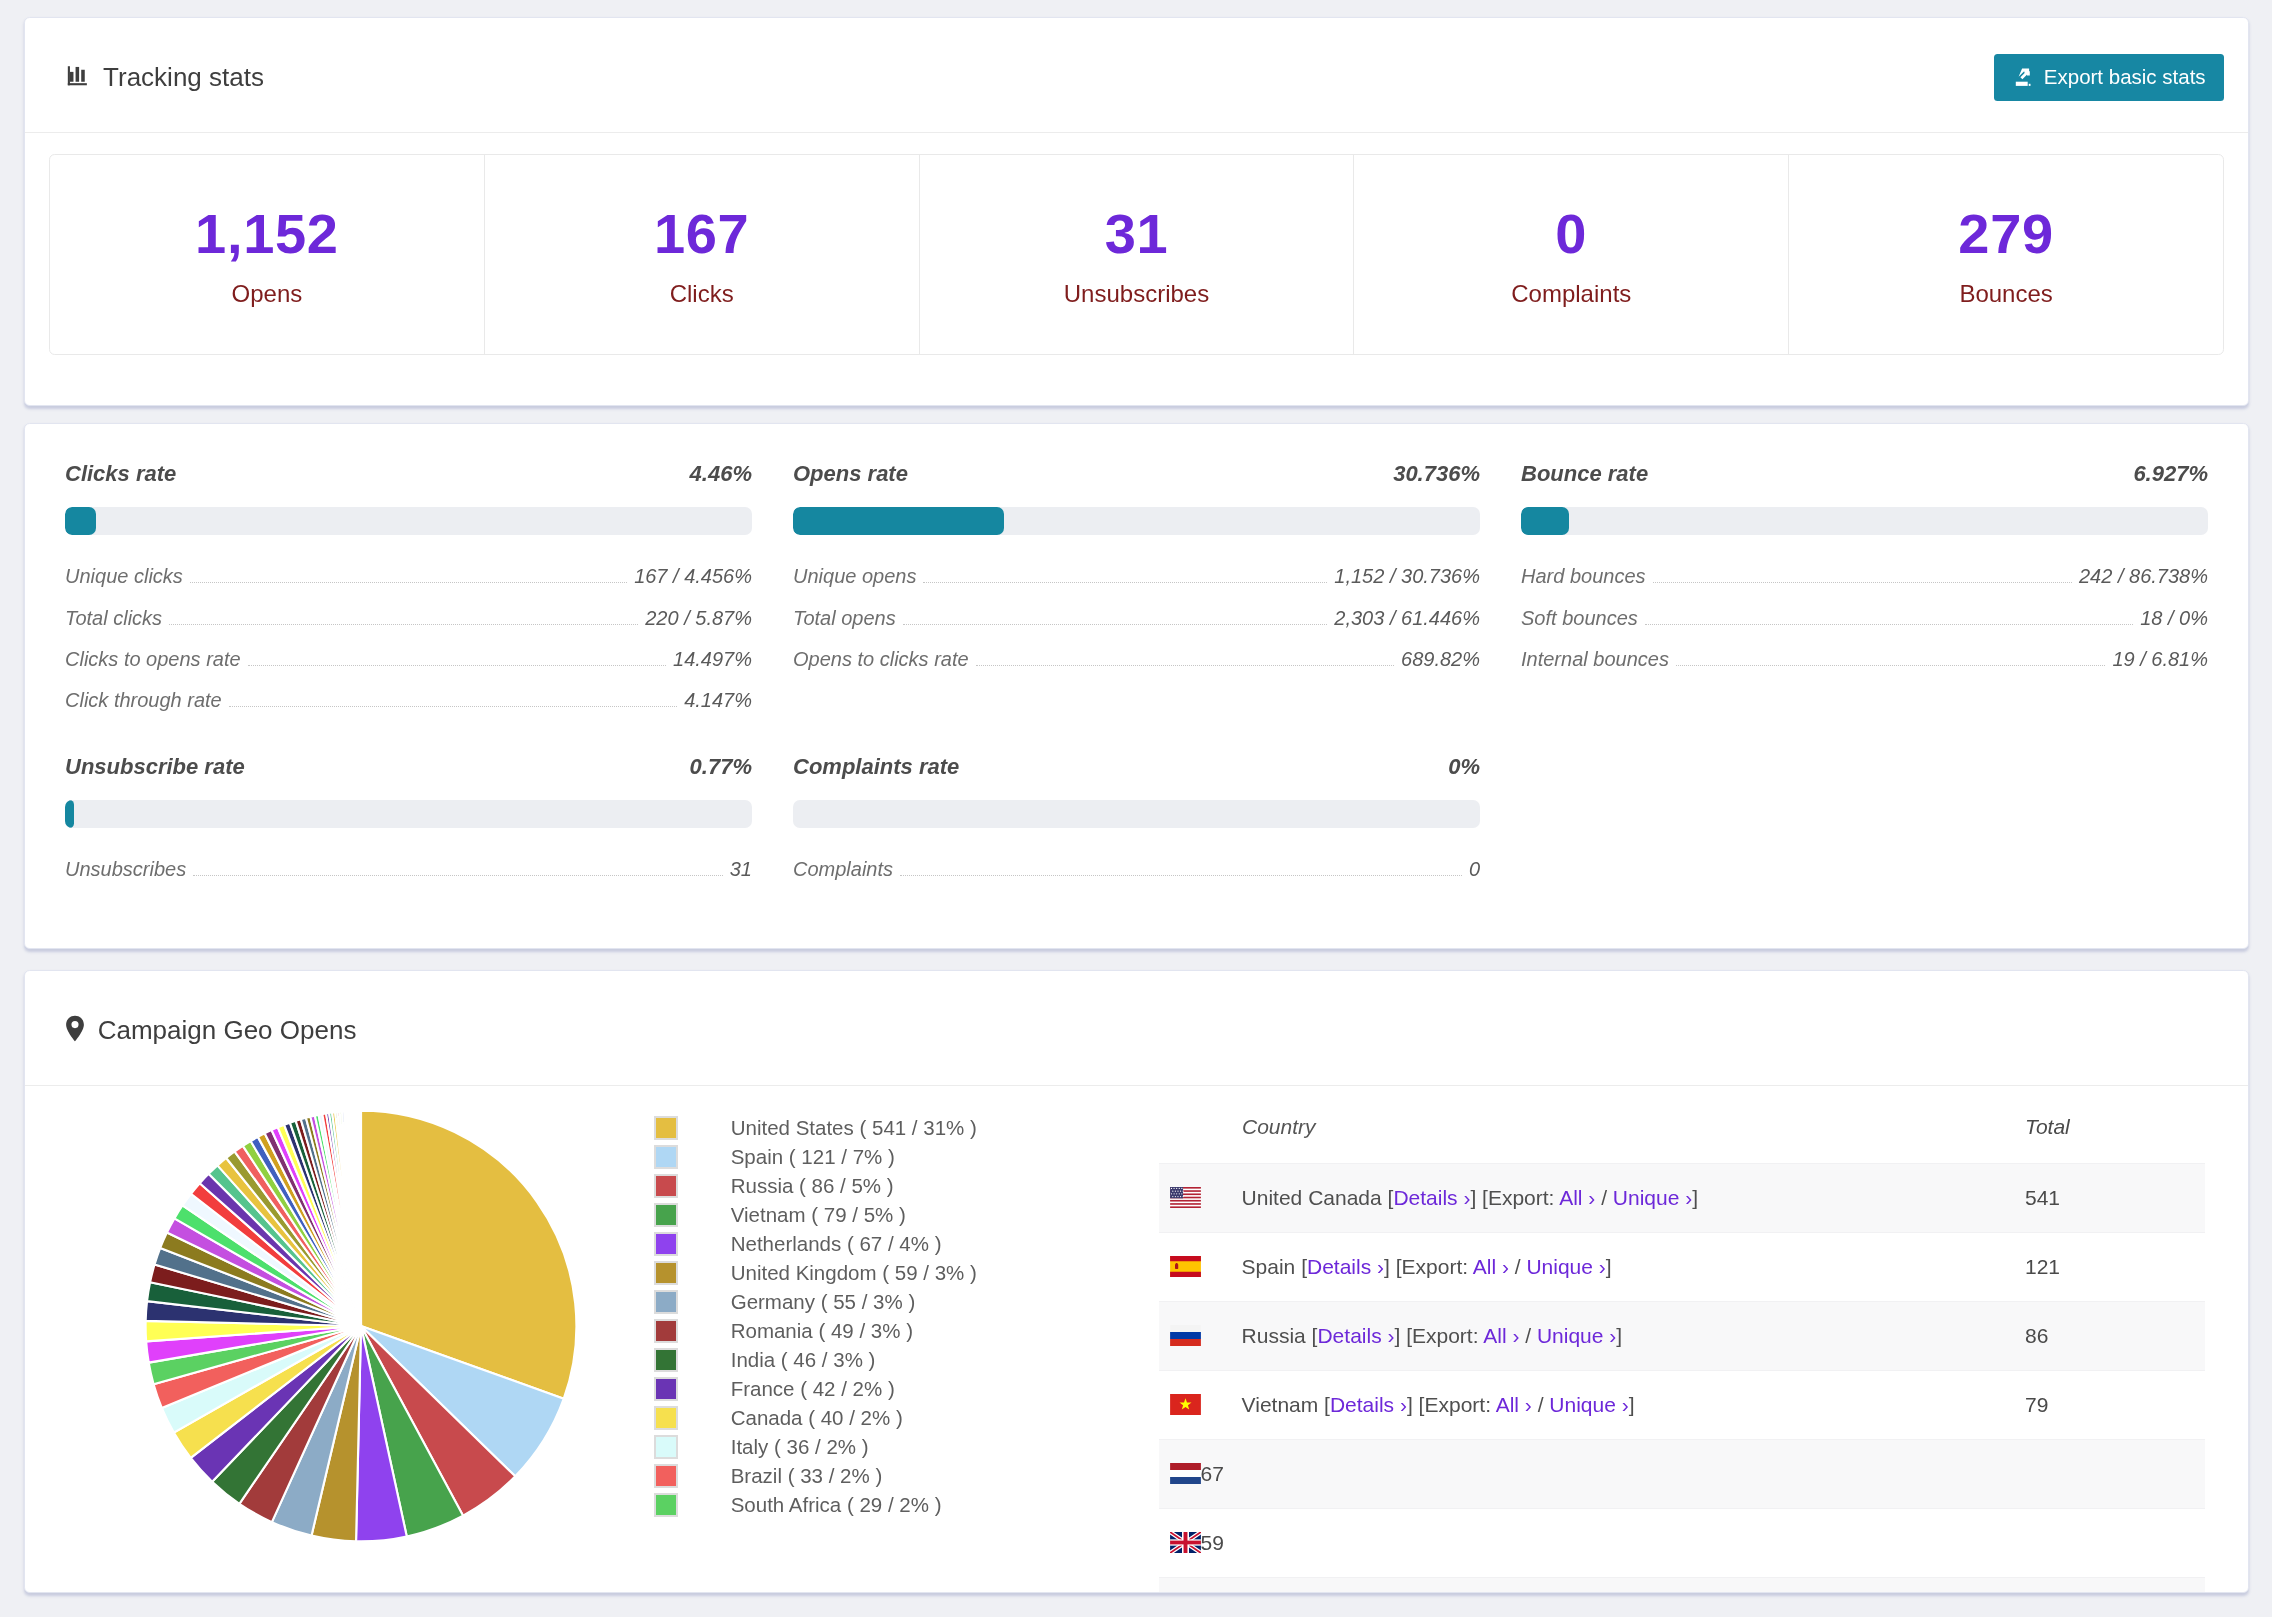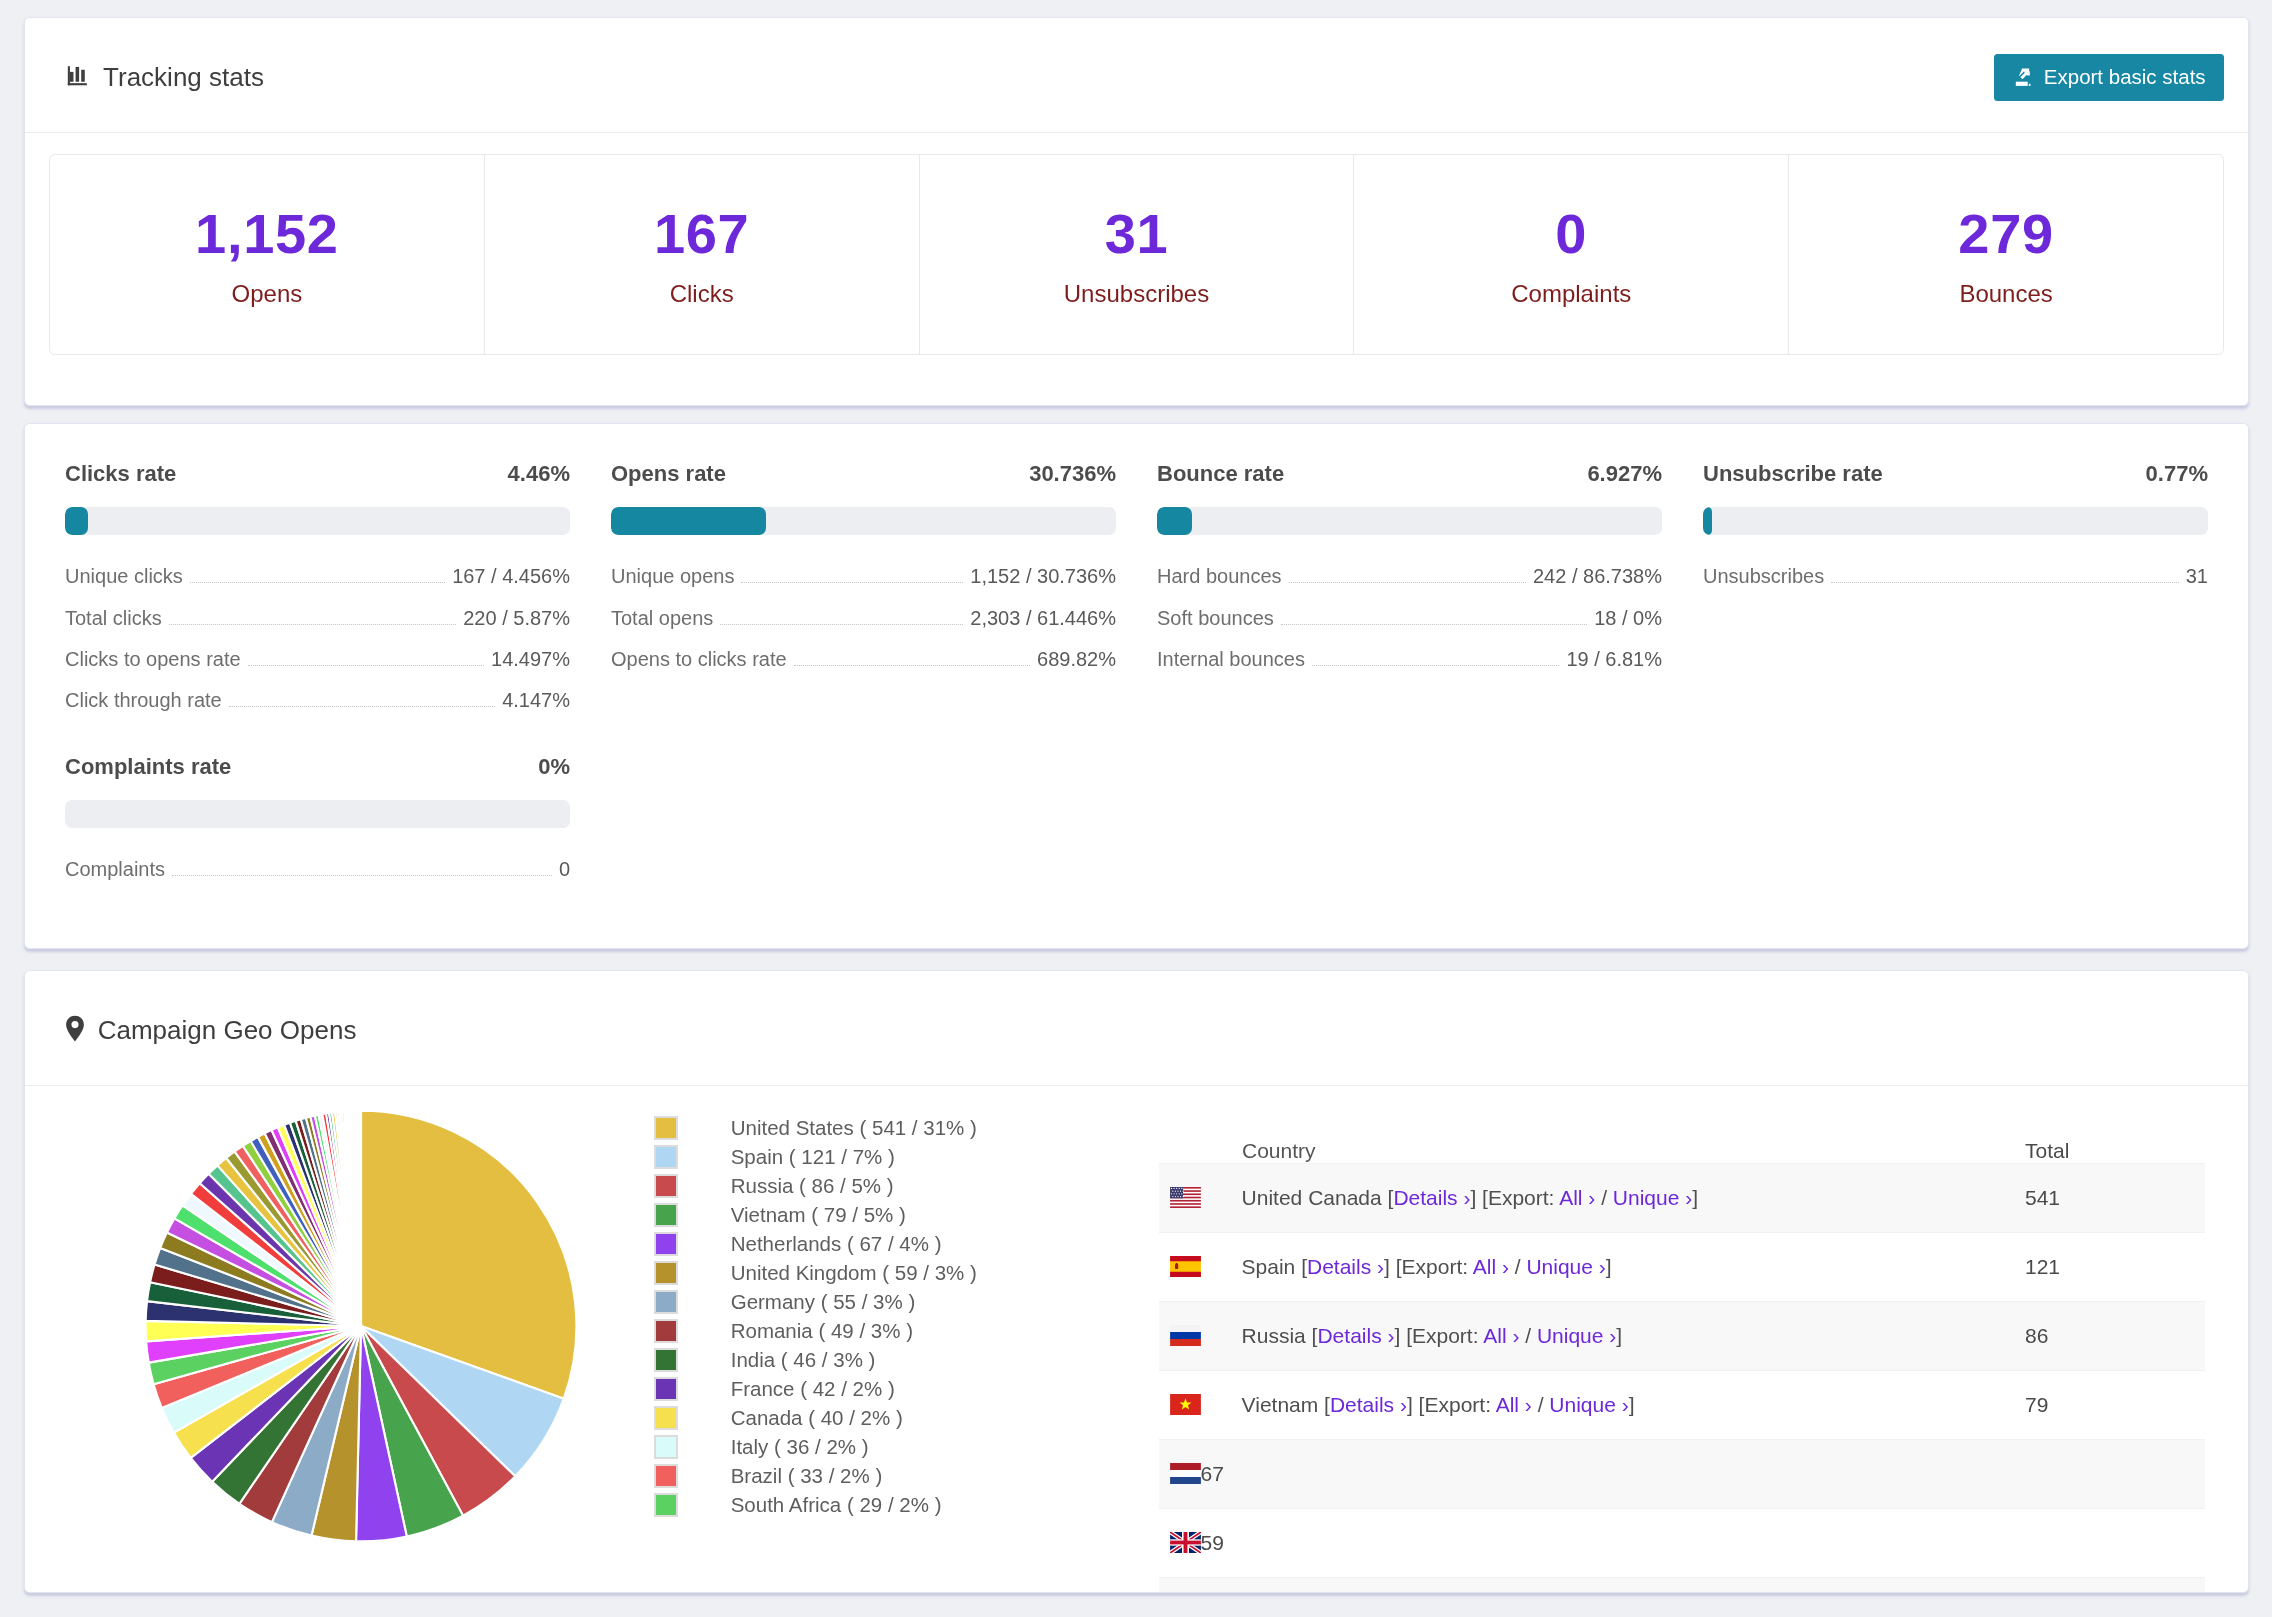--- a/index.html
+++ b/index.html
@@ -42,42 +42,42 @@
   .stat-cell{
     flex:1;display:flex;flex-direction:column;align-items:center;justify-content:center;
     border-right:0.7px solid #e9e9e9;
   }
   .stat-cell:last-child{border-right:none;}
   .stat-value{font-size:56px;font-weight:bold;color:#6d28d9;letter-spacing:0.7px;}
   .stat-label{font-size:24px;color:#7f1d1d;margin-top:14px;}
 
   
   .rates-grid{
-    display:grid;grid-template-columns:repeat(4,1fr);
-    column-gap:41px;row-gap:32px;padding:37px 40px 0 40px;
+    display:grid;grid-template-columns:repeat(3,1fr);
+    column-gap:41px;row-gap:32px;padding:37px 40px 0 40px;font-style:italic;
   }
   .rate-head{display:flex;justify-content:space-between;align-items:baseline;
     font-size:22px;font-weight:bold;color:#4c4c4c;margin-bottom:20px;}
   .progress{height:28px;background:#eceef2;border-radius:7px;overflow:hidden;margin-bottom:21px;}
   .progress .fill{height:100%;background:#1587a0;border-radius:7px;}
   .rrow{display:flex;align-items:flex-end;font-size:20px;color:#6e6e6e;padding:9.2px 0;}
   .rrow .lbl{white-space:nowrap;}
   .rrow .dots{flex:1;border-bottom:1.4px dotted #c6c6c6;margin:0 7px;transform:translateY(-5px);}
   .rrow .val{white-space:nowrap;color:#5a5a5a;}
 
   
   .geo-content{display:flex;align-items:flex-start;}
   .pie-wrap{width:452px;height:452px;margin:14px 0 0 110px;flex:none;}
   .legend{width:399px;margin:30px 0 0 67px;flex:none;}
   .legend-item{display:flex;align-items:center;margin-bottom:5px;gap:40px;}
   .legend-sw{width:20px;height:20px;border:2.1px solid #dcdcdc;margin-right:12.7px;flex:none;}
   .legend-txt{font-size:20.5px;color:#5e5e5e;white-space:nowrap;}
 
   .geo-table{width:1046px;margin-left:106px;margin-top:5.6px;flex:none;font-size:21px;color:#4a4a4a;}
-  .t-head{display:flex;align-items:flex-end;height:71px;}
+  .t-head{display:flex;align-items:center;height:71px;font-style:italic;}
   .t-row{display:flex;align-items:center;height:68px;}
   .t-row.odd{background:#f8f8f9;border-top:0.7px solid #f1f1f3;border-bottom:0.7px solid #f1f1f3;}
   .t-flag{margin-left:10.6px;width:31px;height:21px;flex:none;display:inline-flex;}
   .t-country{margin-left:41px;flex:1;white-space:nowrap;color:#4f4f4f;}
   .t-head .t-country{margin-left:83px;color:#555;}
   .t-total{width:180px;flex:none;}
   a.tlink{color:#6d28d9;text-decoration:none;cursor:pointer;}
 
   svg{display:block;}
 </style>

